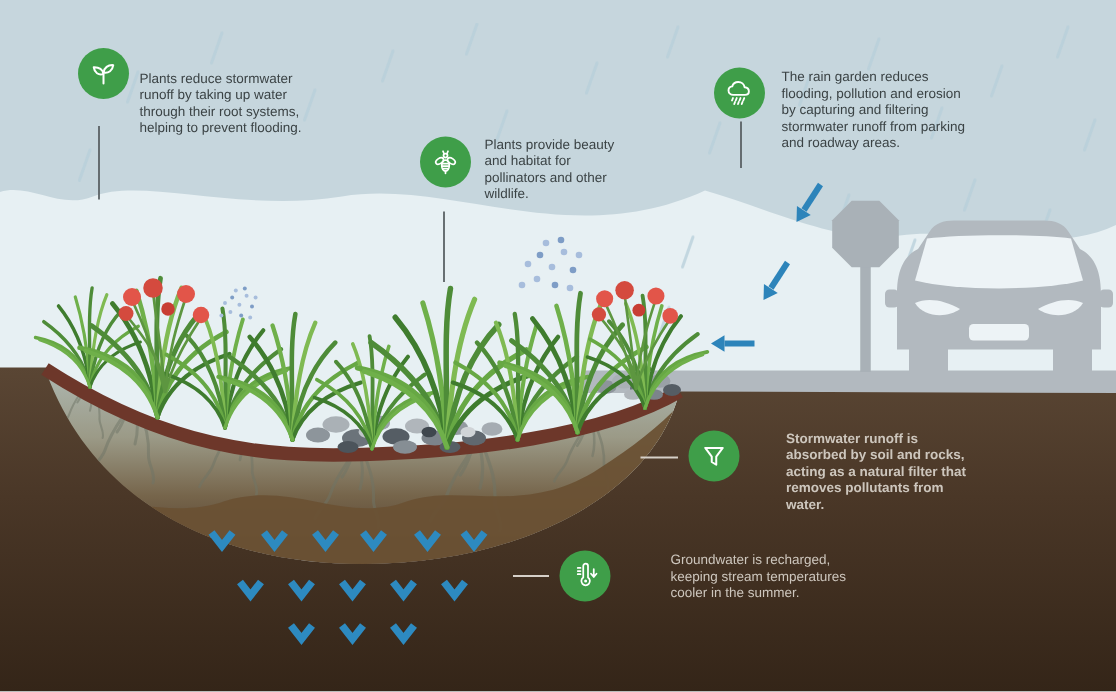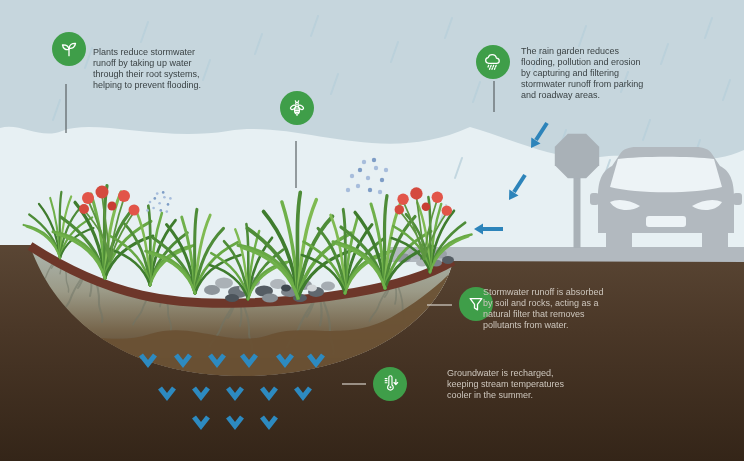--- a/index.html
+++ b/index.html
@@ -249,36 +249,37 @@
     <svg width="20" height="20" viewBox="0 0 24 24" fill="none" stroke="#ffffff" stroke-width="1.4" stroke-linecap="round" stroke-linejoin="round">
       <path d="M10.8,5.2 L10,3.4 M13.2,5.2 L14,3.4"></path>
       <circle cx="12" cy="6.8" r="1.6"></circle>
       <ellipse cx="7.3" cy="11.2" rx="3.4" ry="2.1" transform="rotate(-35 7.3 11.2)"></ellipse>
       <ellipse cx="16.7" cy="11.2" rx="3.4" ry="2.1" transform="rotate(35 16.7 11.2)"></ellipse>
       <ellipse cx="12" cy="14.8" rx="3" ry="4.4"></ellipse>
       <path d="M9.4,13.2 L14.6,13.2 M9.2,15.2 L14.8,15.2 M9.9,17.2 L14.1,17.2"></path>
       <path d="M12,19.2 L12,21"></path>
     </svg>
   </div>
+  <div class="callout-text" style="left:323px;top:91px;width:100px;">Plants provide beauty and habitat for pollinators and other wildlife.</div>
 
   <div class="icon-badge" style="left:476px;top:45px;">
     <svg width="20" height="20" viewBox="0 0 24 24" fill="none" stroke="#ffffff" stroke-width="1.5" stroke-linecap="round" stroke-linejoin="round">
       <path d="M7,13.5 C4.8,13.5 3.2,12 3.2,10 C3.2,8.2 4.5,6.9 6.2,6.7 C6.8,4.6 8.7,3.2 11,3.2 C13.6,3.2 15.7,5 16.1,7.4 C18,7.6 19.5,9 19.5,10.8 C19.5,12.4 18.2,13.5 16.4,13.5 Z"></path>
       <path d="M6.8,16 L6,18 M9.8,16 L9,18 M12.8,16 L12,18 M15.8,16 L15,18"></path>
       <path d="M8.4,19.2 L7.8,20.8 M11.4,19.2 L10.8,20.8 M14.4,19.2 L13.8,20.8"></path>
     </svg>
   </div>
   <div class="callout-text" style="left:521px;top:46px;width:124px;">The rain garden reduces flooding, pollution and erosion by capturing and filtering stormwater runoff from parking and roadway areas.</div>
 
   <div class="icon-badge" style="left:459px;top:287px;">
     <svg width="20" height="20" viewBox="0 0 24 24" fill="none" stroke="#ffffff" stroke-width="1.6" stroke-linecap="round" stroke-linejoin="round">
       <path d="M5,5.5 L19,5.5 L13.8,12.5 L13.8,19 L10.2,16.8 L10.2,12.5 Z"></path>
     </svg>
   </div>
-  <div class="callout-text light" style="left:483px;top:287px;width:122px;">Stormwater runoff is absorbed by soil and rocks, acting as a natural filter that removes pollutants from water.</div>
+  <div class="callout-text light" style="left:524px;top:287px;width:122px;font-weight:bold;">Stormwater runoff is absorbed by soil and rocks, acting as a natural filter that removes pollutants from water.</div>
 
   <div class="icon-badge" style="left:373px;top:367px;">
     <svg width="20" height="20" viewBox="0 0 24 24" fill="none" stroke="#ffffff" stroke-width="1.4" stroke-linecap="round" stroke-linejoin="round">
       <path d="M10.6,4 a1.9,1.9 0 0 1 3.8,0 L14.4,13.2 a3.4,3.4 0 1 1 -3.8,0 Z"></path>
       <circle cx="12.5" cy="16" r="1.2" fill="#ffffff" stroke="none"></circle>
       <path d="M6.2,5.5 L8.4,5.5 M6.2,8 L8.4,8 M6.2,10.5 L8.4,10.5"></path>
       <path d="M19,6.5 L19,12.2 M16.8,10.2 L19,12.8 L21.2,10.2"></path>
     </svg>
   </div>
   <div class="callout-text light" style="left:417px;top:368px;width:140px;margin-left:30px;">Groundwater is recharged, keeping stream temperatures cooler in the summer.</div>

